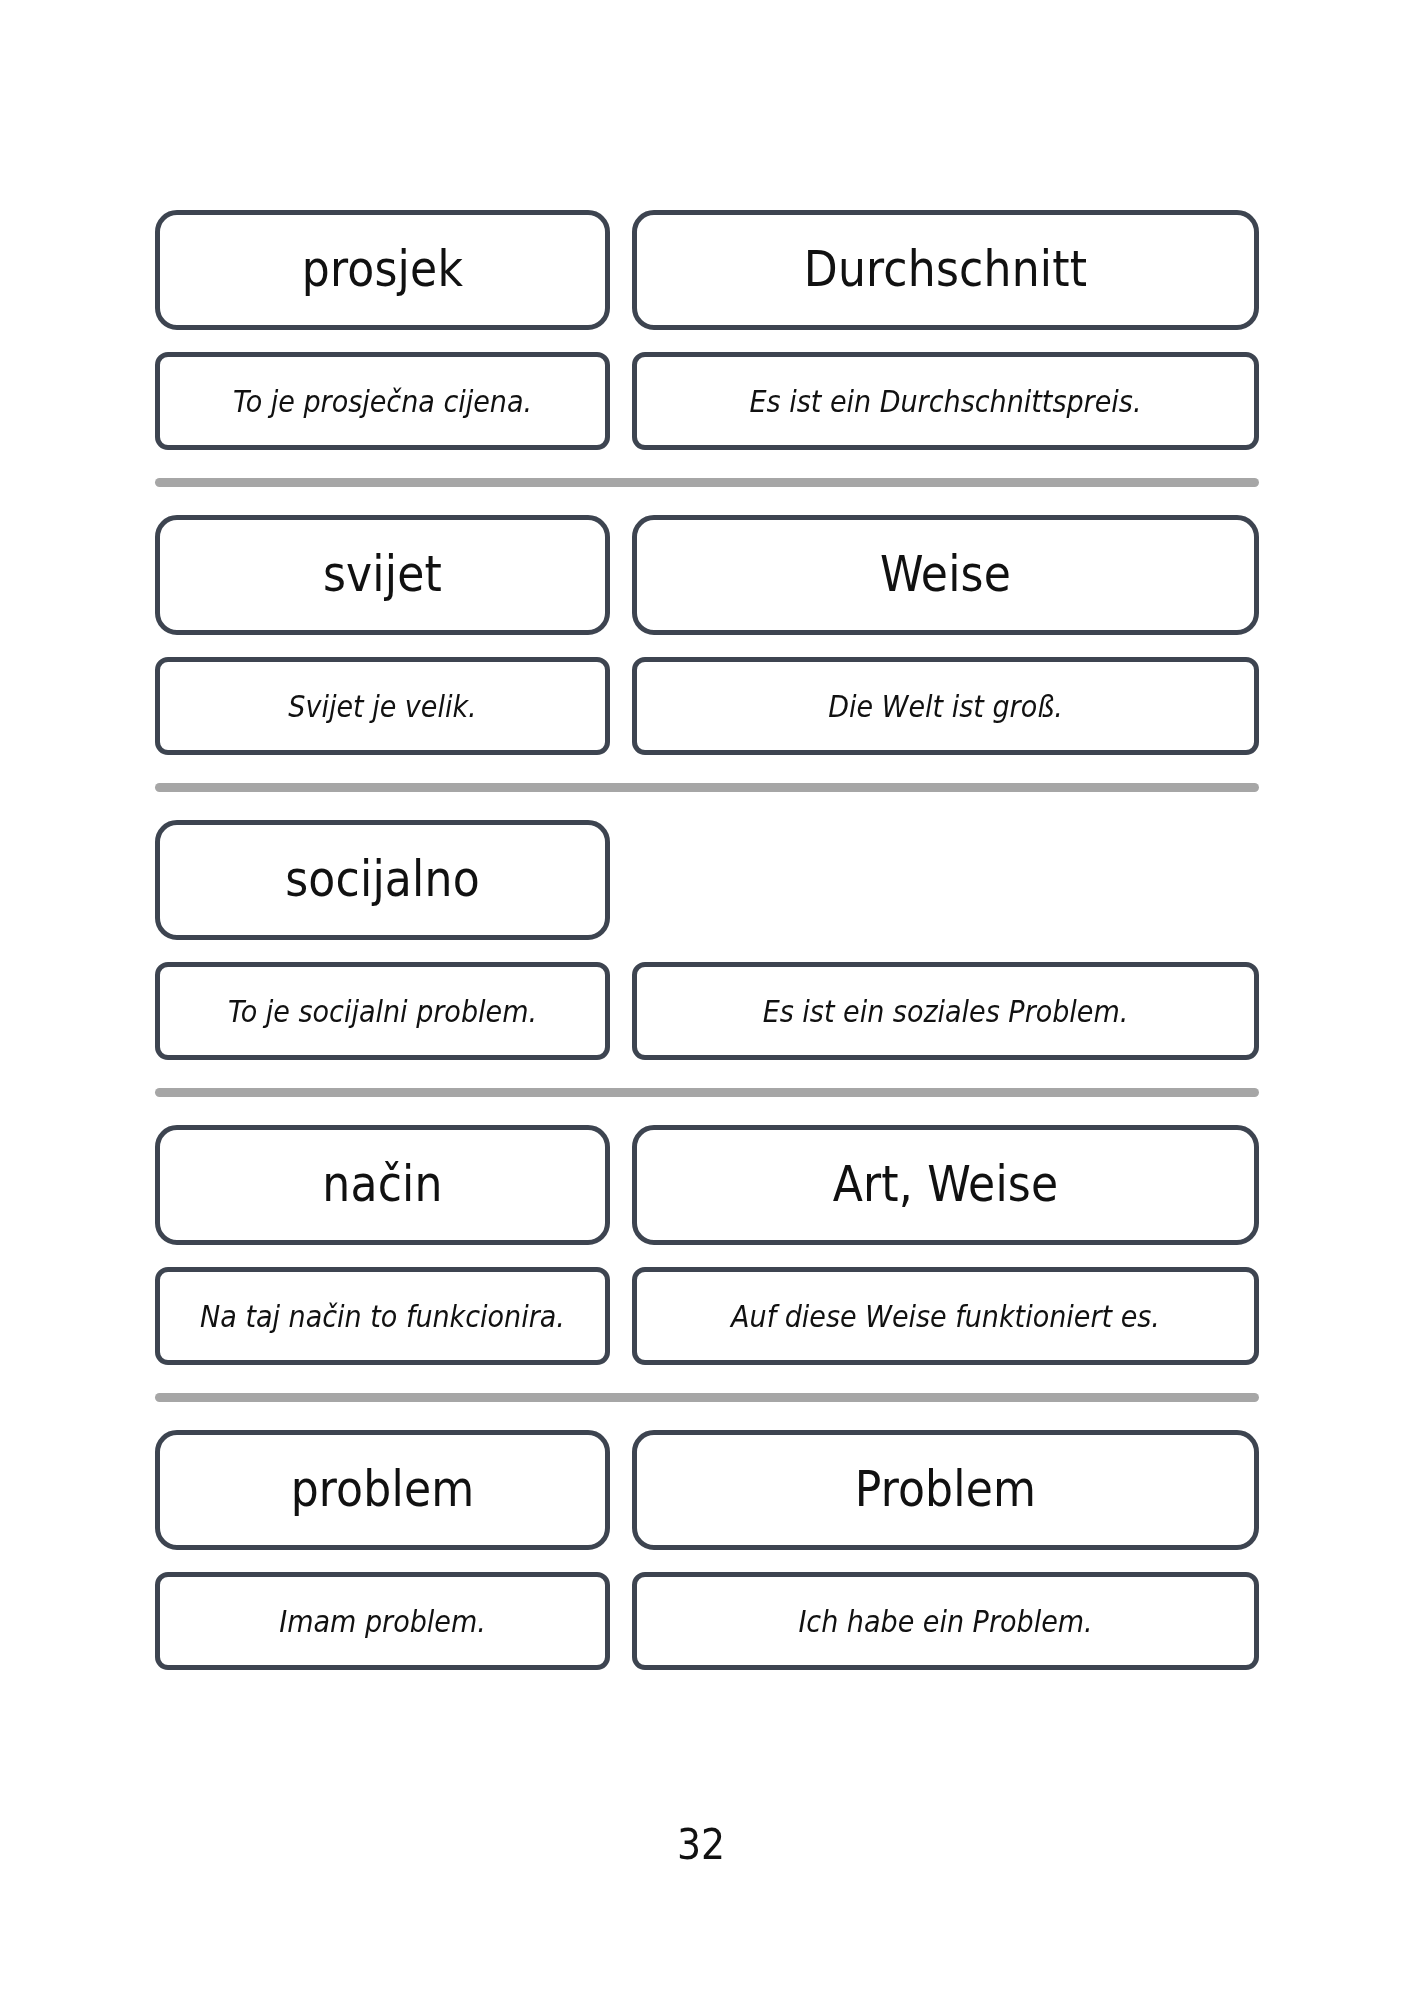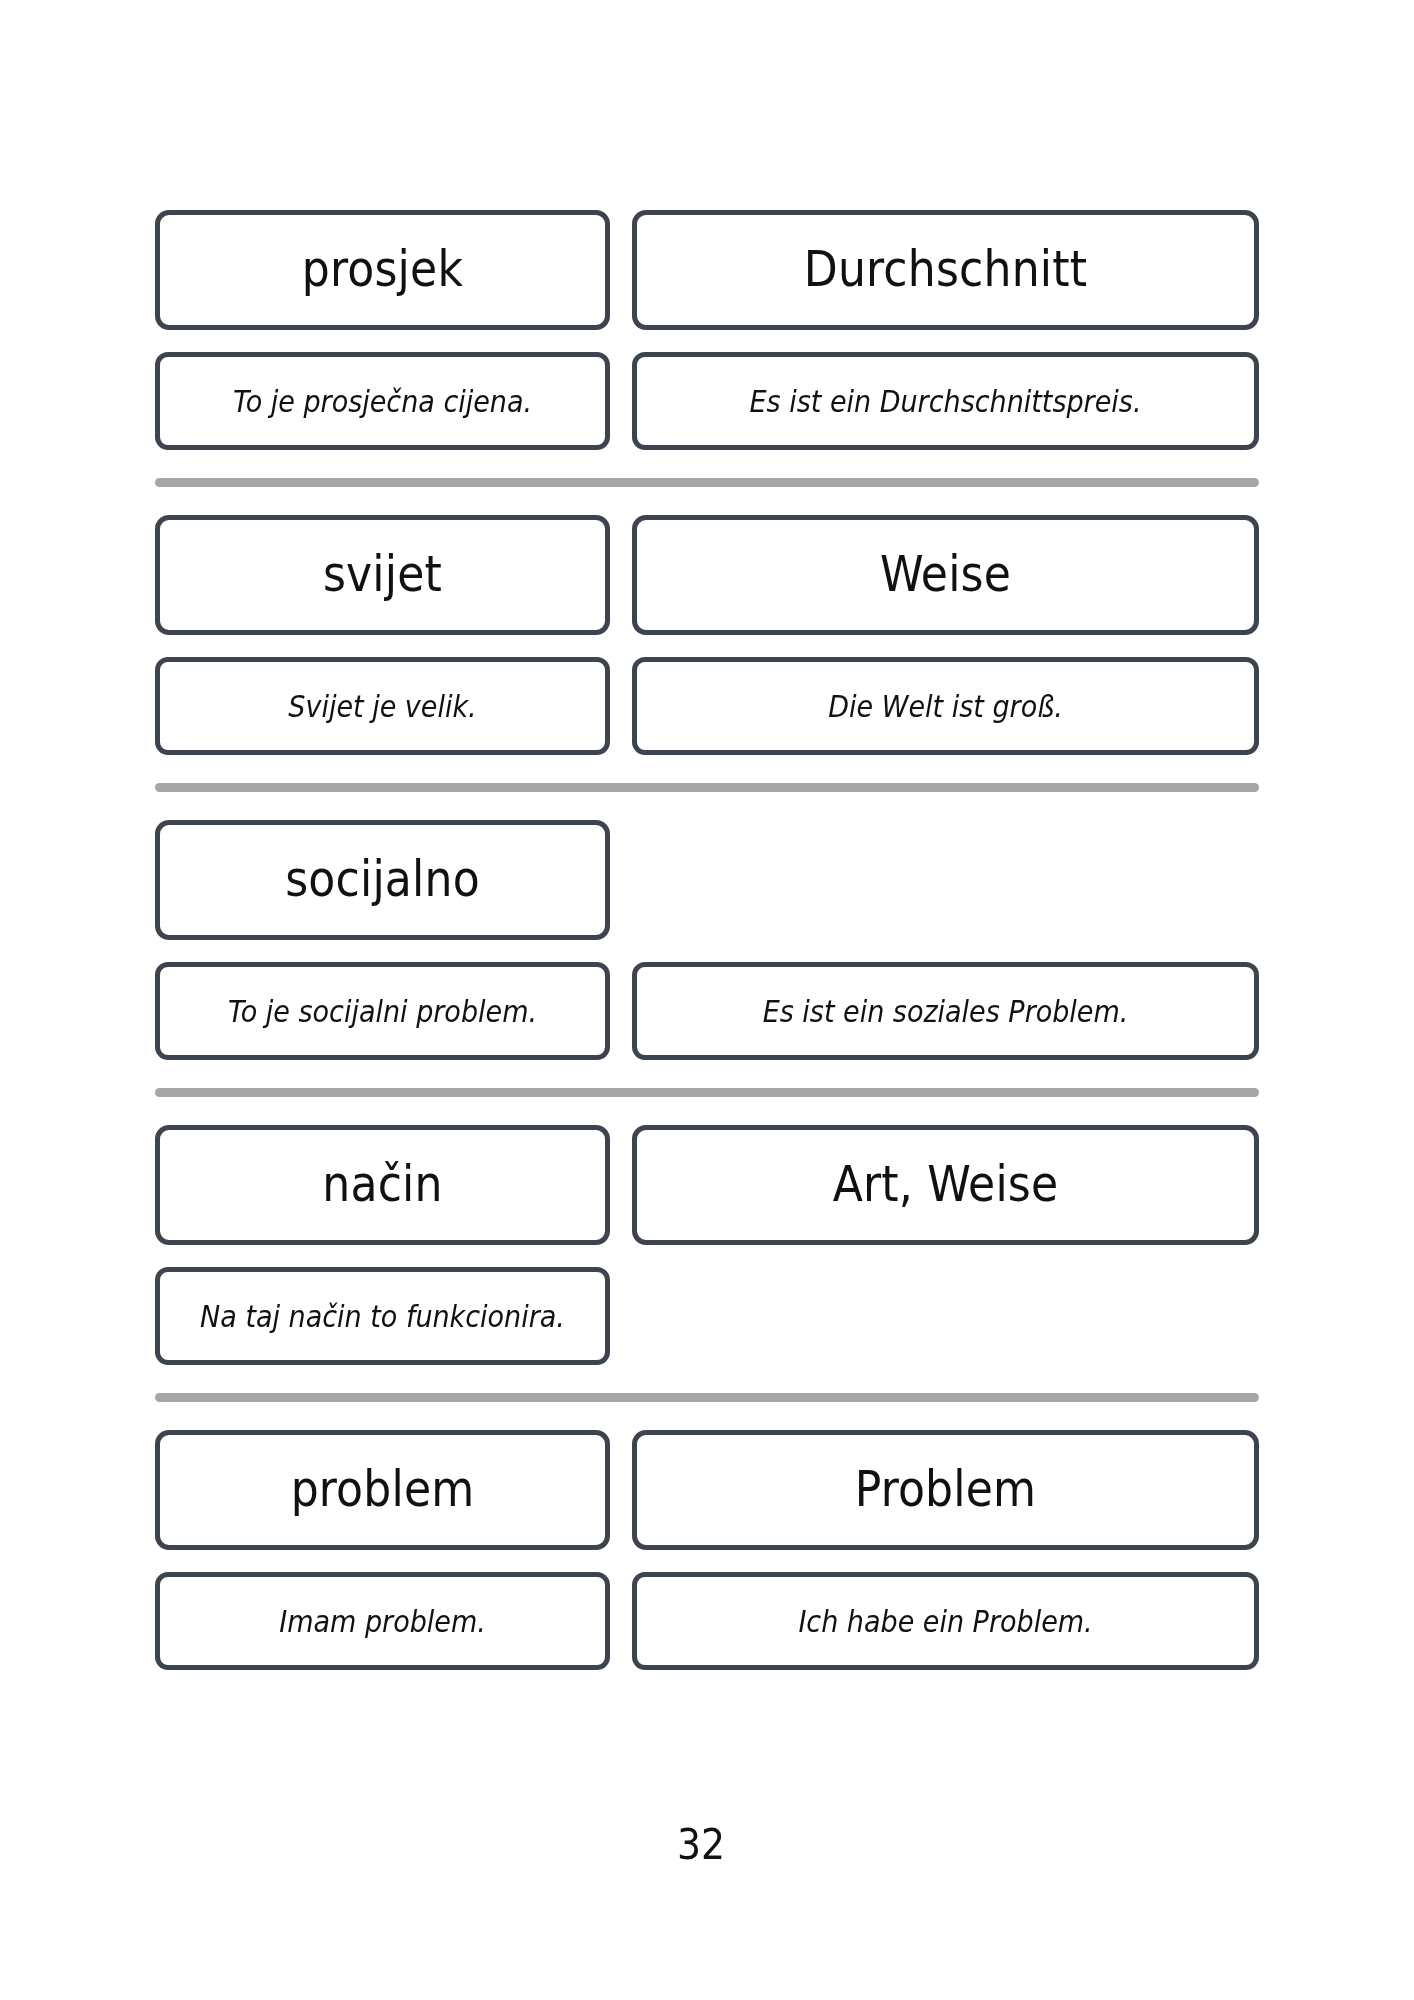--- a/index.html
+++ b/index.html
@@ -31,21 +31,21 @@
     gap: 22px;
   }
   .pair-row {
     display: flex;
     gap: 22px;
     align-items: stretch;
   }
   .cell {
     box-sizing: border-box;
     border: 5px solid #3d4450;
-    border-radius: 14px;
+    border-radius: 22px;
     background: #ffffff;
     display: flex;
     align-items: center;
     justify-content: center;
     text-align: center;
     padding: 6px 14px;
     overflow: hidden;
   }
   .col-left  { flex: 0 0 455px; }
   .col-right { flex: 1 1 auto; }
@@ -151,20 +151,23 @@
             <span class="txt">način</span>
           </div>
           <div class="cell col-right">
             <span class="txt">Art, Weise</span>
           </div>
         </div>
         <div class="pair-row sentence-row">
           <div class="cell col-left">
             <span class="txt">Na taj način to funkcionira.</span>
           </div>
+          <div class="cell col-right">
+            <span class="txt">Auf diese Weise funktioniert es.</span>
+          </div>
         </div>
       </div>
       <div class="divider"></div>
       <div class="entry">
         <div class="pair-row headword-row">
           <div class="cell col-left">
             <span class="txt">problem</span>
           </div>
           <div class="cell col-right">
             <span class="txt">Problem</span>

